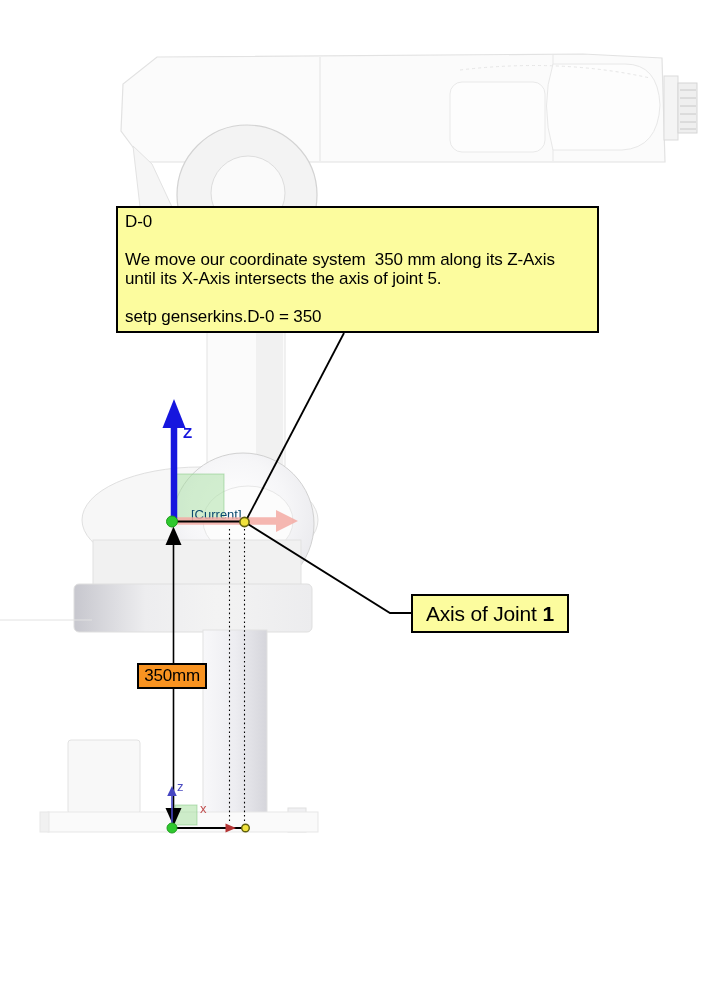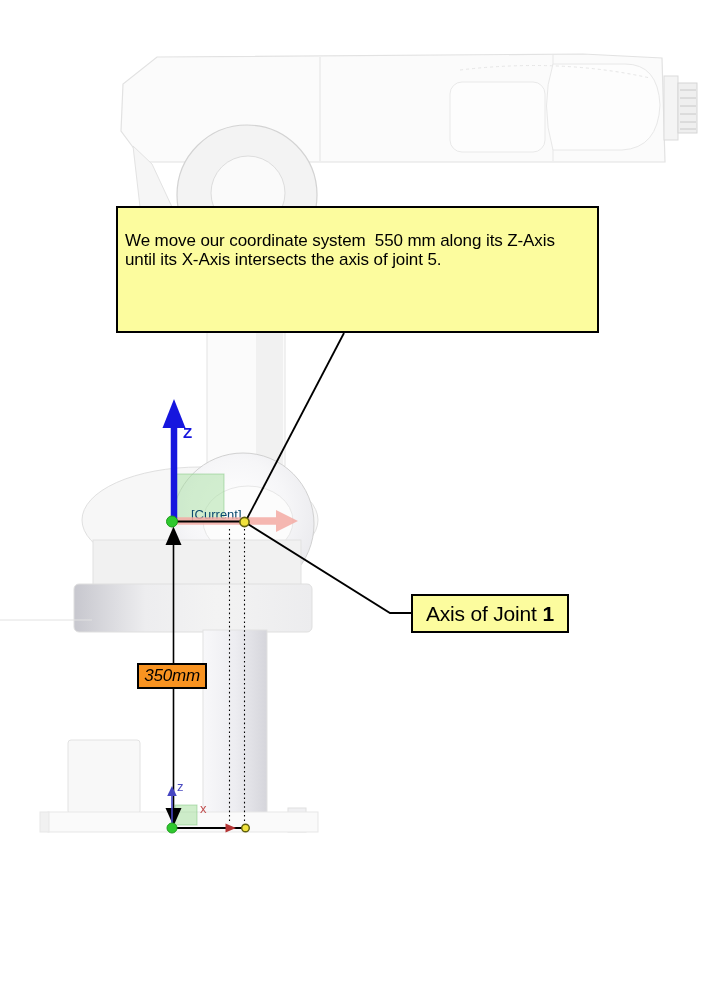--- a/index.html
+++ b/index.html
@@ -27,21 +27,21 @@
   .callout-line{min-height:19px;white-space:pre;}
   #axis-joint-box{
     left:411px;top:594px;width:158px;height:39px;
     display:flex;align-items:center;justify-content:center;
     font-size:21px;letter-spacing:-0.2px;
   }
   #axis-joint-box .num{font-weight:bold;margin-left:6px;}
   #dim-box{
     left:137px;top:663px;width:70px;height:26px;
     display:flex;align-items:center;justify-content:center;
-    font-size:17px;letter-spacing:-0.2px;font-style:italic;
+    font-size:17px;letter-spacing:-0.2px;
   }
 </style>
 </head>
 <body>
 
 <div class="stage">
 
   <svg id="robot-svg" class="layer" viewBox="0 0 707 1000">
     <defs>
       <radialGradient id="gDome" cx="45%" cy="40%" r="65%">
@@ -154,24 +154,26 @@
     <circle cx="172" cy="828" r="5" stroke-width="1" style="fill: rgb(46, 200, 46); stroke: rgb(31, 158, 31);"></circle>
     <circle cx="244.5" cy="522" r="4.6" stroke-width="1.6" style="fill: rgb(240, 226, 60); stroke: rgb(95, 95, 16);"></circle>
     <circle cx="245.5" cy="828" r="3.8" stroke-width="1.4" style="fill: rgb(240, 226, 60); stroke: rgb(95, 95, 16);"></circle>
   </svg>
 
   <div class="lbl frame-letter" id="z-top-label" style="color: rgb(22, 22, 222);">Z</div>
   <div class="lbl frame-letter" id="z-bottom-label" style="color: rgb(74, 74, 192);">z</div>
   <div class="lbl frame-letter" id="x-bottom-label" style="color: rgb(194, 80, 80);">x</div>
 
   <div class="note-box" id="callout-box" style="background-color: rgb(252, 252, 158); border-color: rgb(0, 0, 0);">
+    <div class="callout-line">D-0</div>
     <div class="callout-line"></div>
-    <div class="callout-line">We move our coordinate system  550 mm along its Z-Axis</div>
+    <div class="callout-line">We move our coordinate system  350 mm along its Z-Axis</div>
     <div class="callout-line">until its X-Axis intersects the axis of joint 5.</div>
     <div class="callout-line"></div>
+    <div class="callout-line">setp genserkins.D-0 = 350</div>
   </div>
 
   <div class="note-box" id="axis-joint-box" style="background-color: rgb(252, 252, 158); border-color: rgb(0, 0, 0); align-items: center;">
     <span>Axis of Joint</span>
       <span class="num">1</span>
   </div>
 
   <div class="note-box" id="dim-box" style="background-color: rgb(248, 147, 33); border-color: rgb(0, 0, 0);">
     <span>350mm</span>
   </div>

